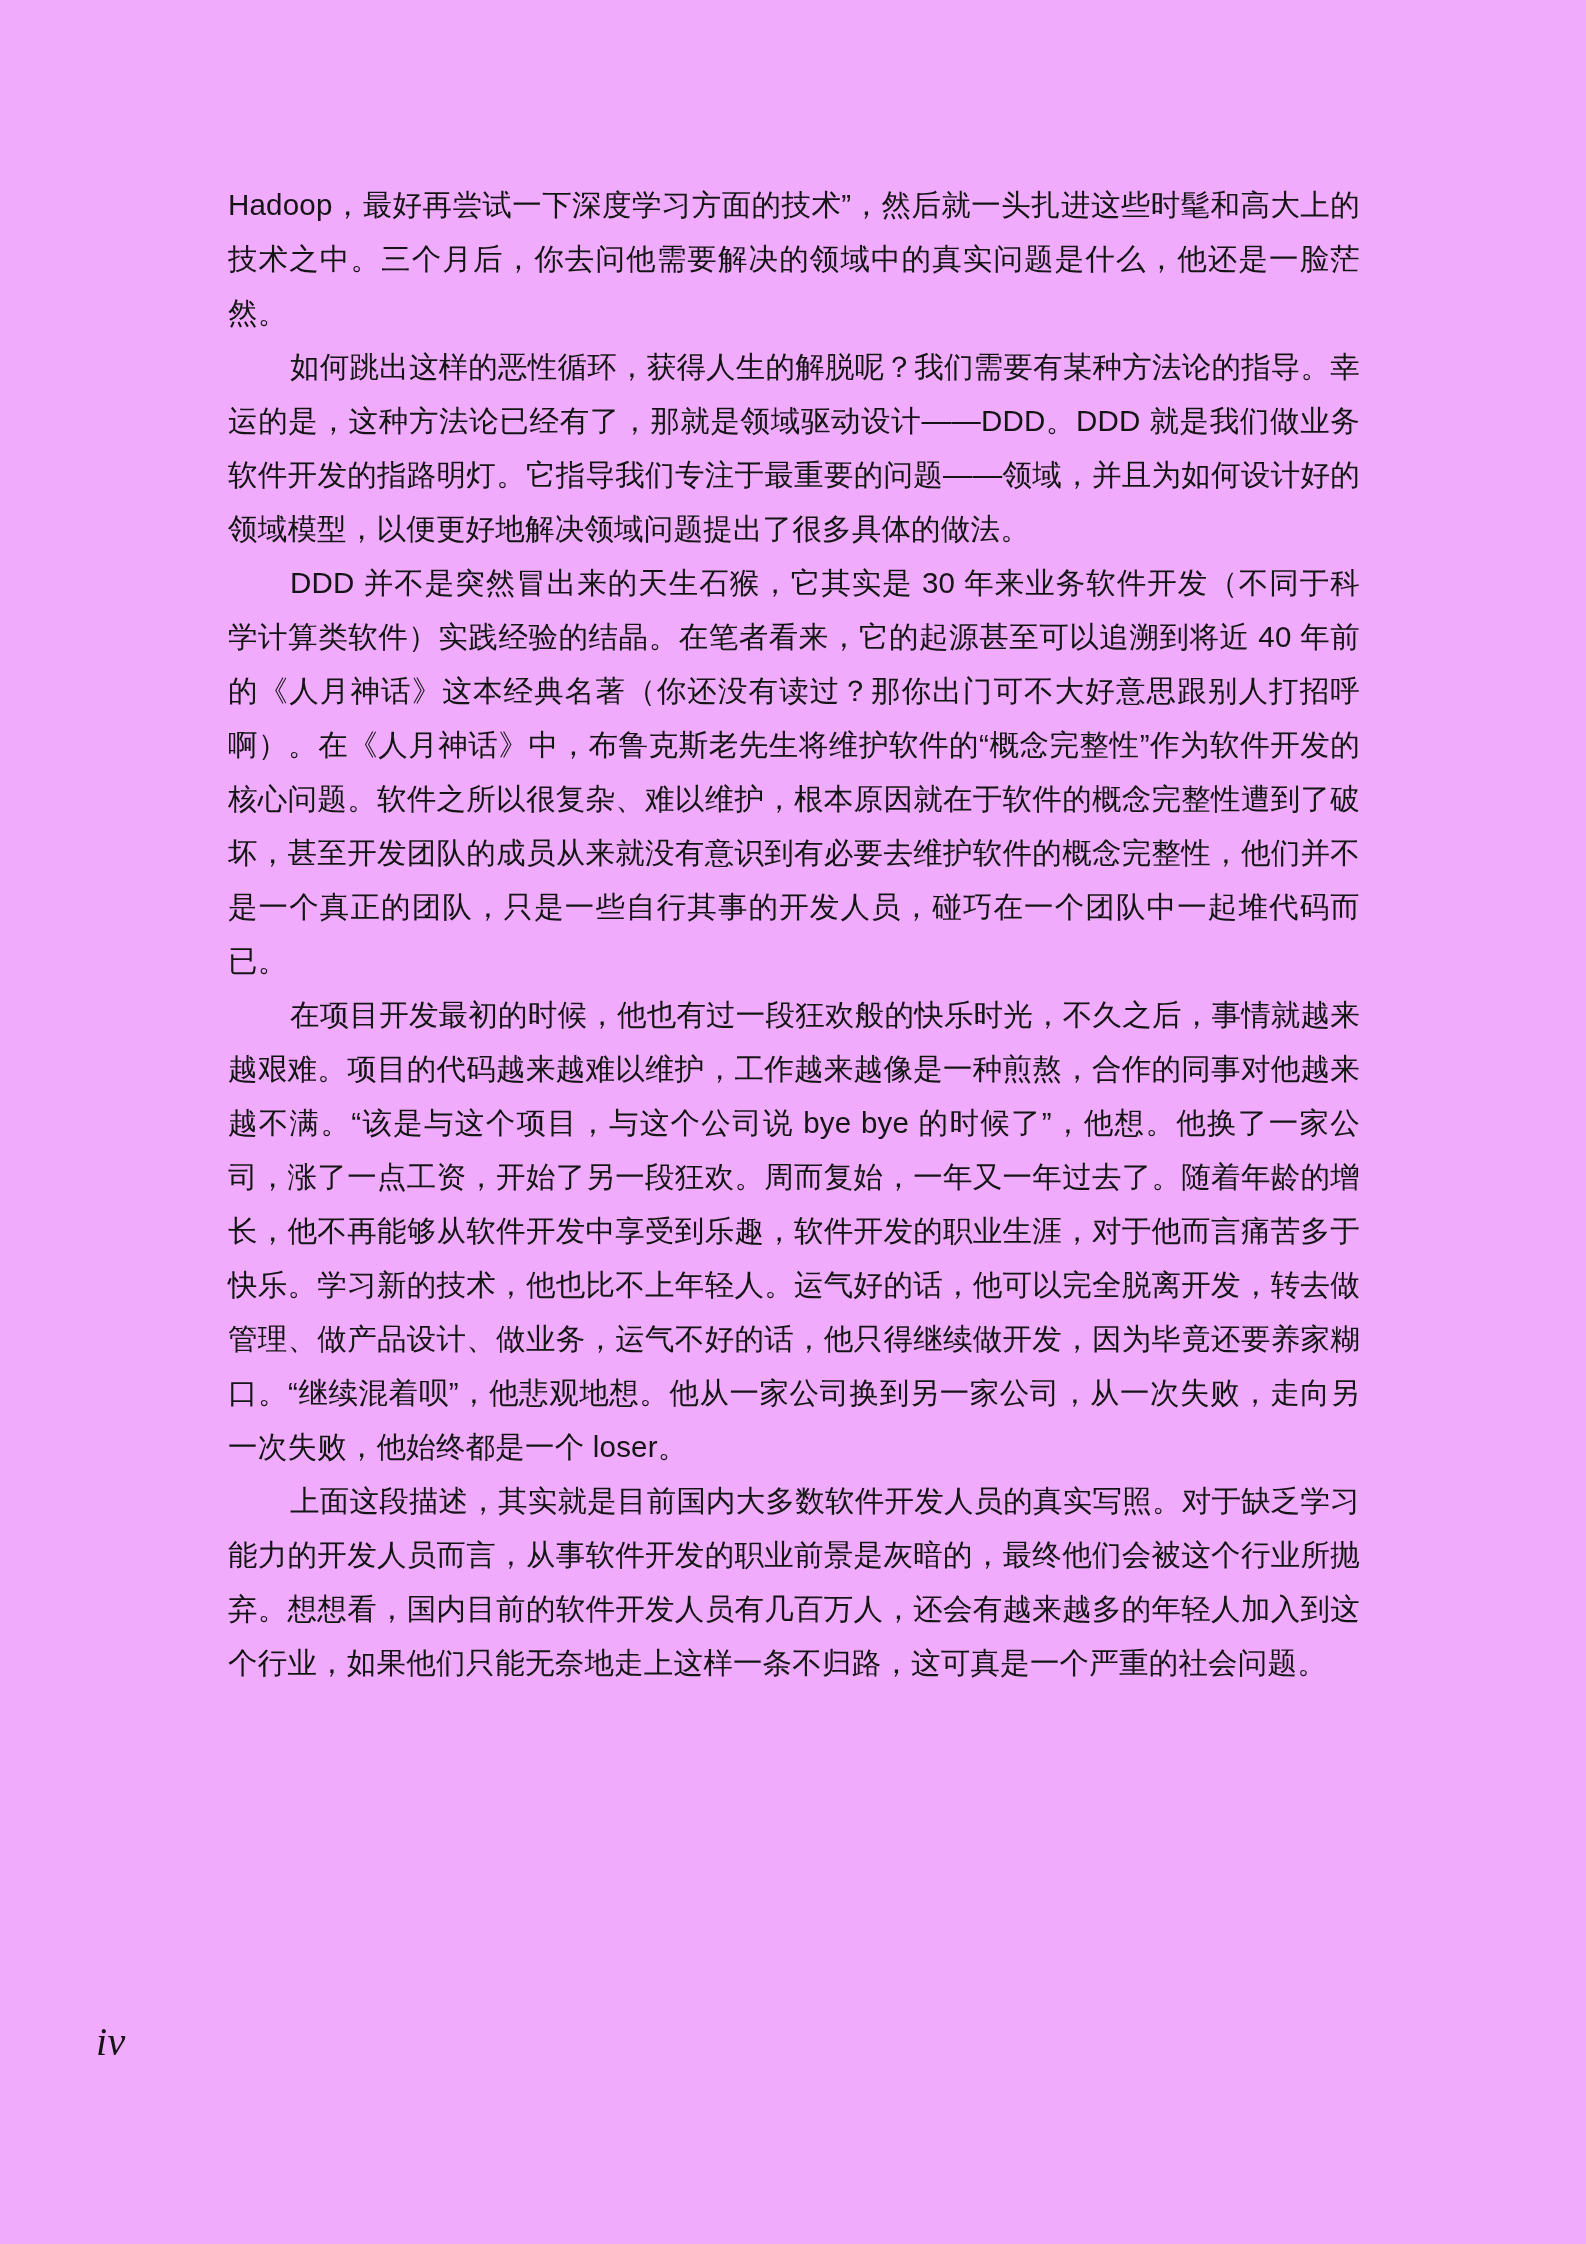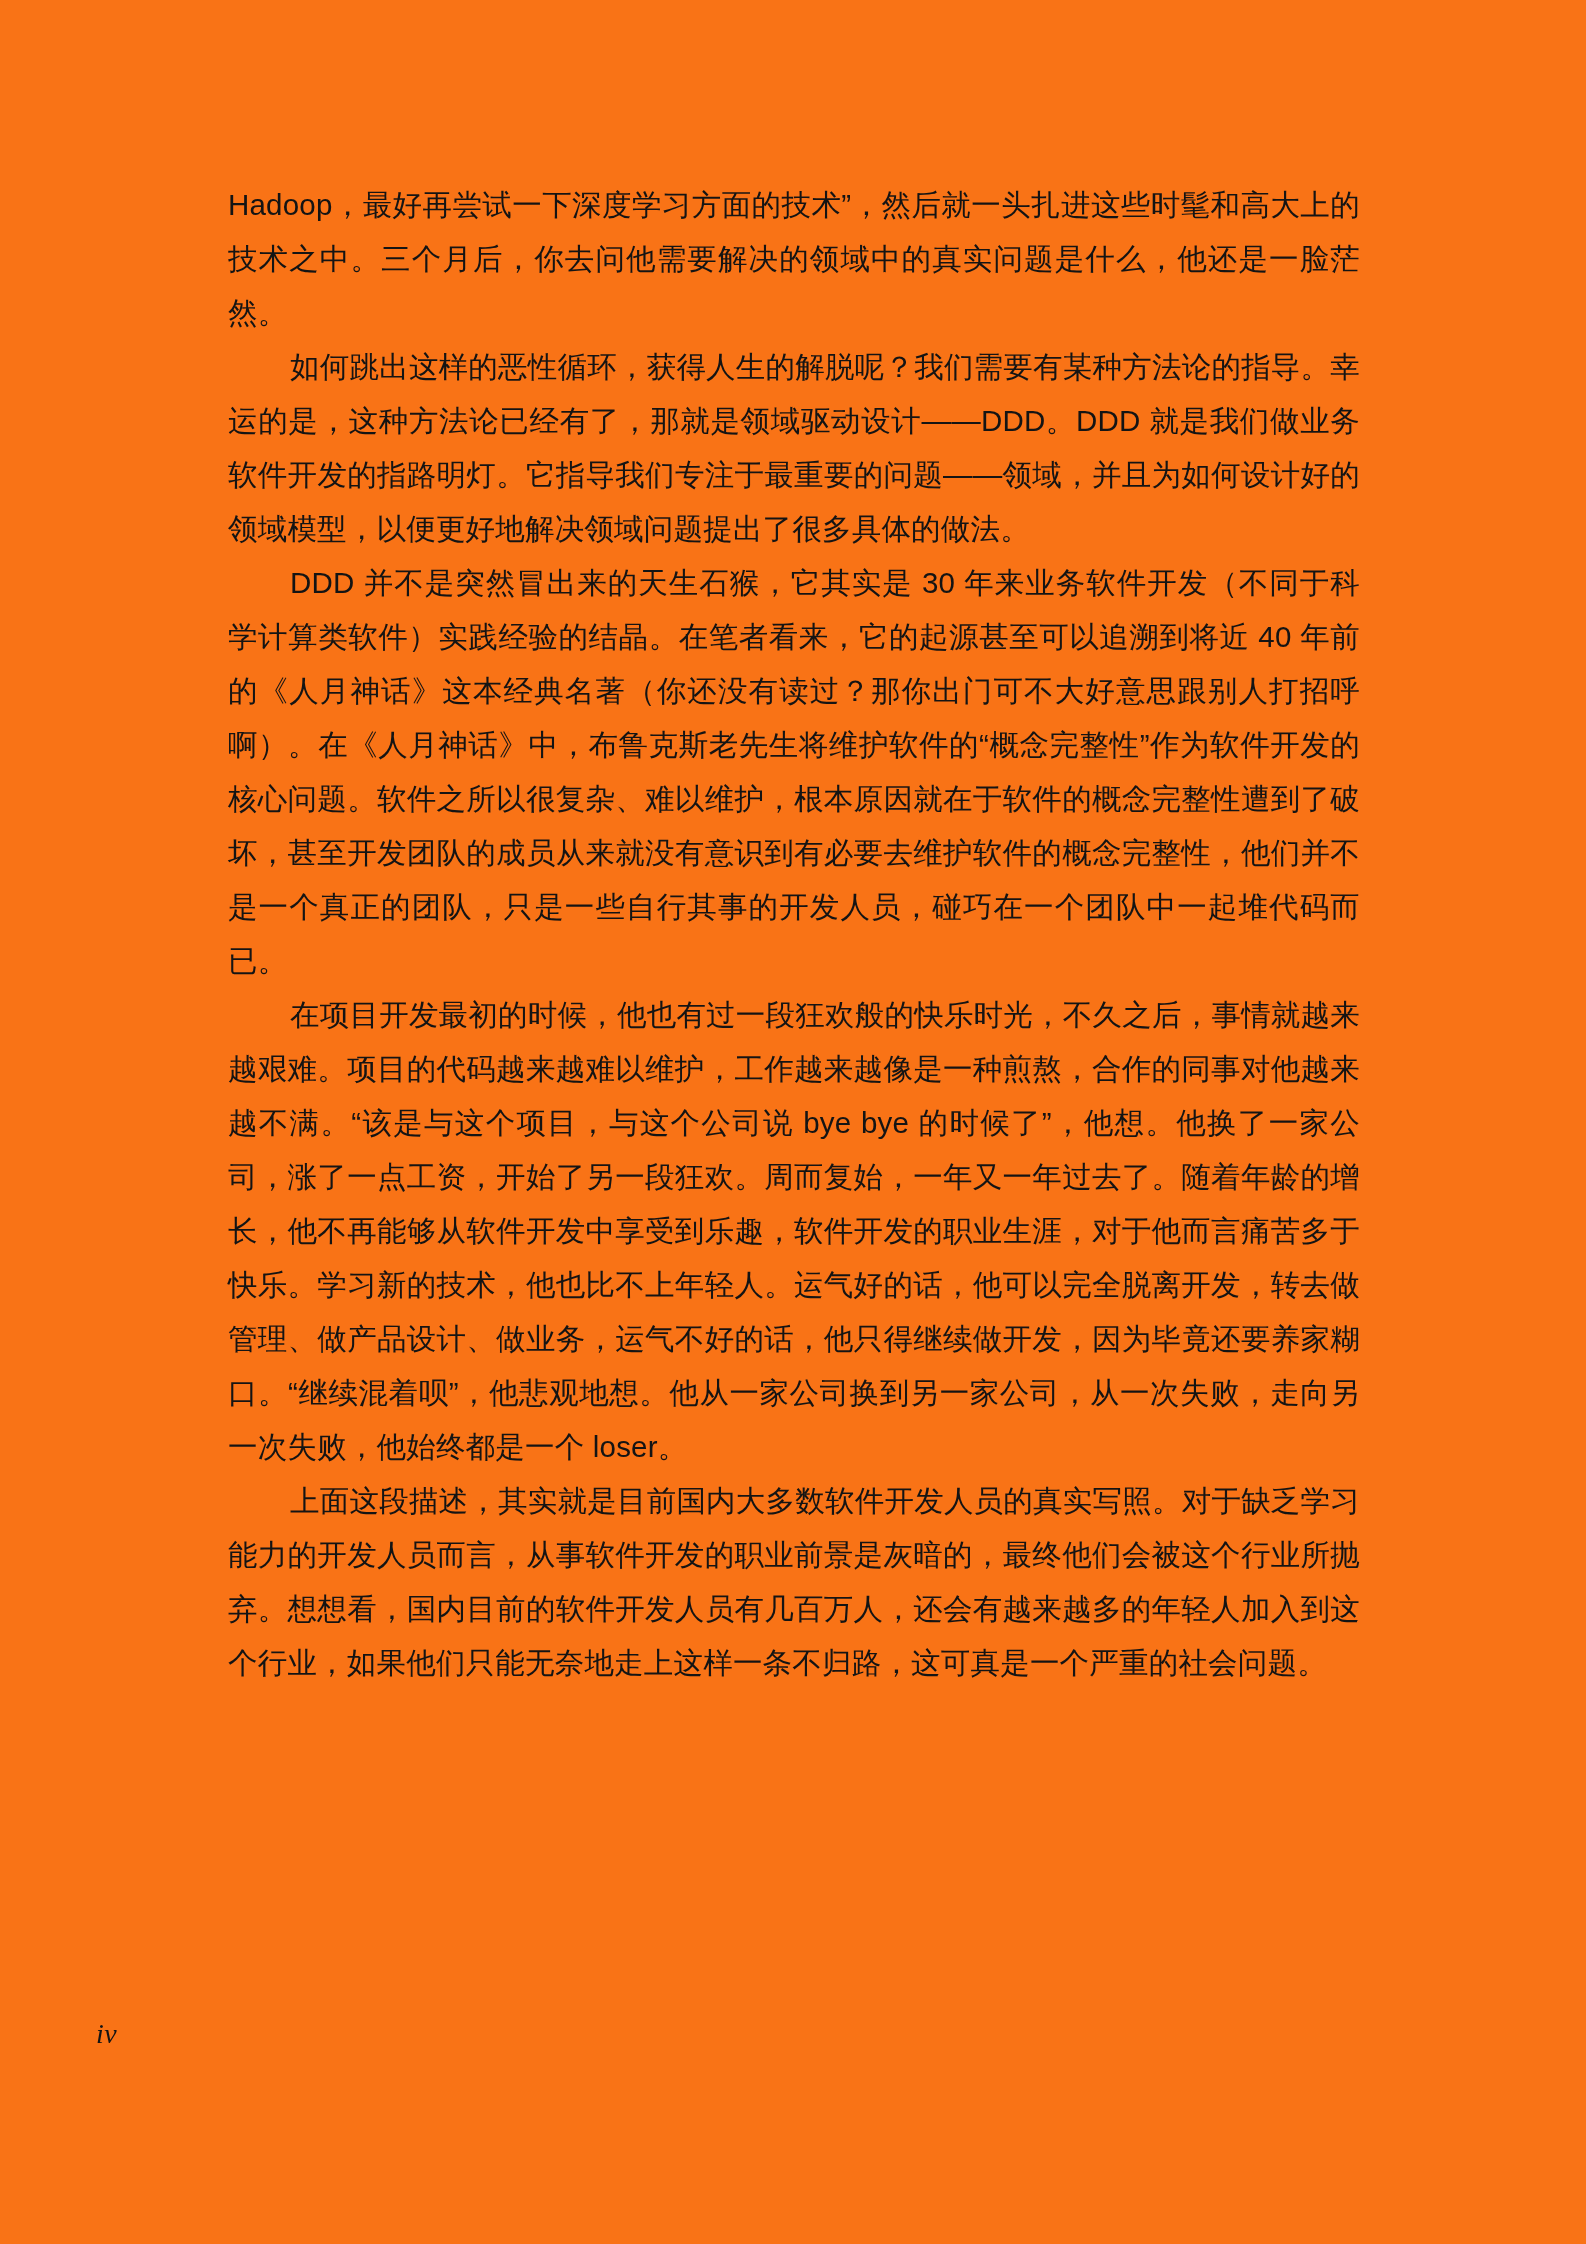--- a/index.html
+++ b/index.html
@@ -13,21 +13,21 @@
     position: relative;
     font-family: "Liberation Sans", "DejaVu Sans", sans-serif;
     color: #1a1a1a;
     overflow: hidden;
   }
   .page {
     position: absolute;
     left: 0; top: 0;
     width: 1586px;
     height: 2244px;
-    background: #f97316;
+    background: #f0abfc;
   }
   .text-column {
     position: absolute;
     left: 228px;
     top: 178px;
     width: 1132px;
   }
   .para {
     margin: 0 0 0 0;
     font-size: 29.5px;
@@ -38,21 +38,21 @@
     color: #141414;
     font-weight: 400;
   }
   .para.indent {
     text-indent: 62px;
   }
   .folio {
     position: absolute;
     left: 96px;
     top: 2018px;
-    font-size: 28px;
+    font-size: 40px;
     color: #141414;
     font-family: "Liberation Serif", "DejaVu Serif", serif;
     font-style: italic;
     letter-spacing: 0.5px;
   }
 </style>
 </head>
 <body>
 
 <div class="page">

